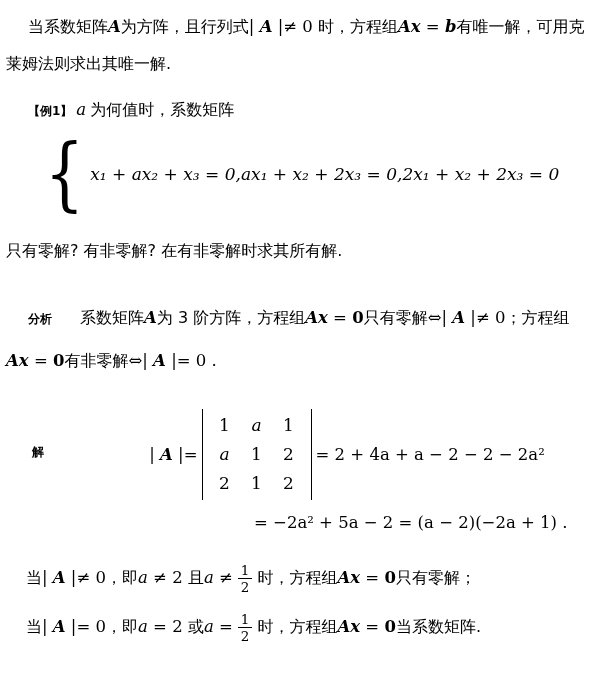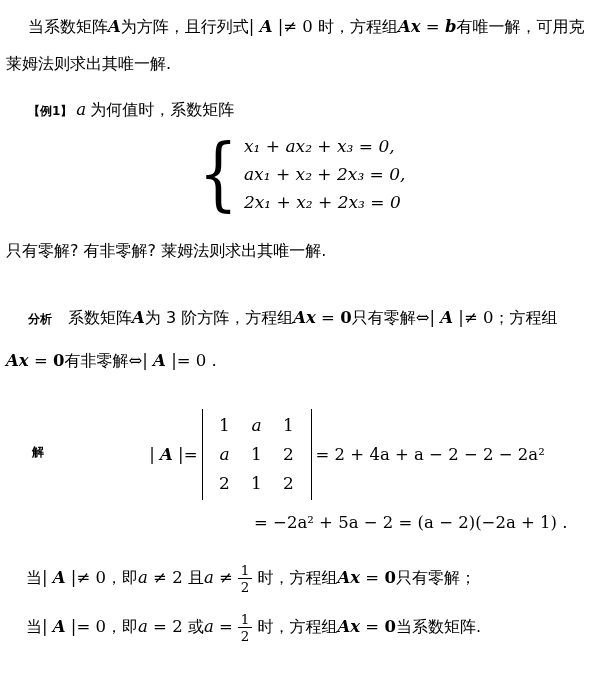--- a/index.html
+++ b/index.html
@@ -31,30 +31,30 @@
   .example-line .mi { margin: 0 4px; }
 
   .system { margin-top: 8px; height: 86px; display: flex; justify-content: center; align-items: center; }
   .brace {
     font-family: "DejaVu Serif", "Liberation Serif", serif;
     font-size: 62px; font-weight: 400;
     transform: scaleY(1.3);
     line-height: 86px;
     margin-right: 6px;
   }
-  .eqs { display: flex; flex-direction: column; }
+  .eqs { display: flex; }
   .eq {
     font-family: "DejaVu Serif", "Liberation Serif", serif;
     font-style: italic; font-size: 17px; line-height: 28px;
   }
 
   .question-line { margin: 22px 0 0 0; line-height: 24px; }
 
   .analysis { margin: 34px 0 0 0; line-height: 42px; text-indent: 22px; }
-  .analysis-label { margin-right: 16px; }
+  .analysis-label { margin-right: 28px; }
 
   .solve { position: relative; margin-top: 24px; height: 96px; display: flex; align-items: center; justify-content: center; }
   .solve-label { position: absolute; left: 26px; top: 38px; }
   .detline { position: relative; left: 45px; display: flex; align-items: center; }
   .det {
     display: inline-grid;
     grid-template-columns: repeat(3, 32px);
     border-left: 1px solid #000; border-right: 1px solid #000;
     padding: 2px 6px; margin: 0 4px;
     text-align: center;
@@ -85,21 +85,21 @@
 
   <div class="system">
     <span class="brace">{</span>
     <div class="eqs">
       <div class="eq">x₁ + ax₂ + x₃ = 0,</div>
       <div class="eq">ax₁ + x₂ + 2x₃ = 0,</div>
       <div class="eq">2x₁ + x₂ + 2x₃ = 0</div>
     </div>
   </div>
 
-  <p class="question-line cn">只有零解? 有非零解? 莱姆法则求出其唯一解.</p>
+  <p class="question-line cn">只有零解? 有非零解? 在有非零解时求其所有解.</p>
 
   <p class="analysis"><span class="cnb analysis-label">分析</span><span class="cn">系数矩阵</span><span class="mbi">A</span><span class="cn">为 3 阶方阵，方程组</span><span class="mbi">Ax</span><span class="m">&nbsp;=&nbsp;</span><span class="mb">0</span><span class="cn">只有零解</span><span class="m">⇔|&nbsp;</span><span class="mbi">A</span><span class="m">&nbsp;|≠&nbsp;0</span><span class="cn">；方程组</span><br><span class="mbi">Ax</span><span class="m">&nbsp;=&nbsp;</span><span class="mb">0</span><span class="cn">有非零解</span><span class="m">⇔|&nbsp;</span><span class="mbi">A</span><span class="m">&nbsp;|=&nbsp;0 .</span></p>
 
   <div class="solve">
     <span class="cnb solve-label">解</span>
     <div class="detline">
       <span class="m">|&nbsp;</span>
         <span class="mbi">A</span>
         <span class="m">&nbsp;|=</span>
       <span class="det">

